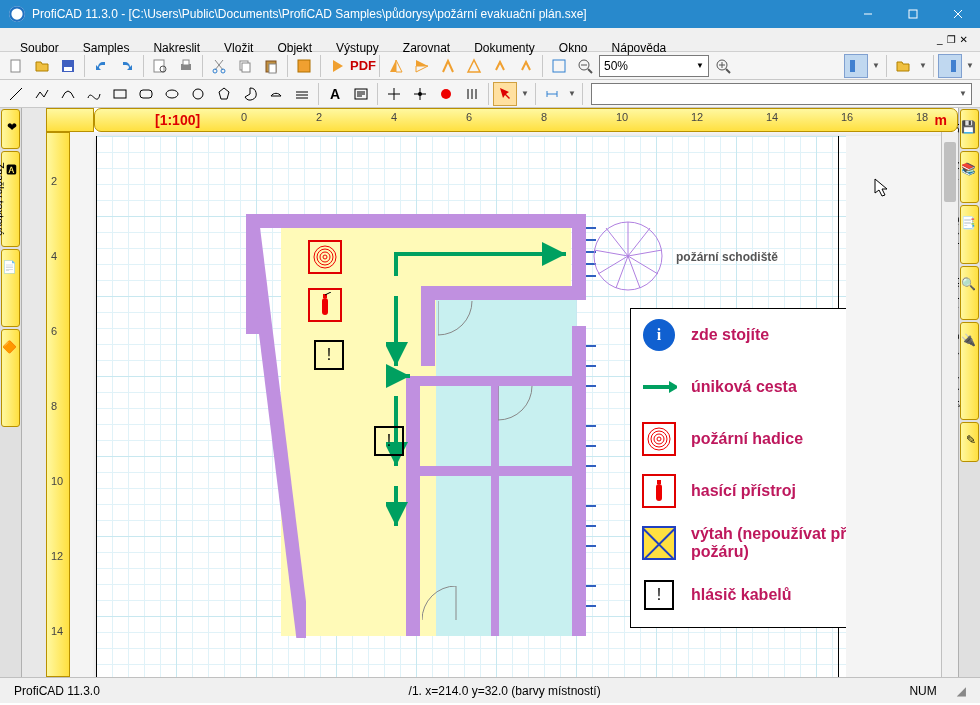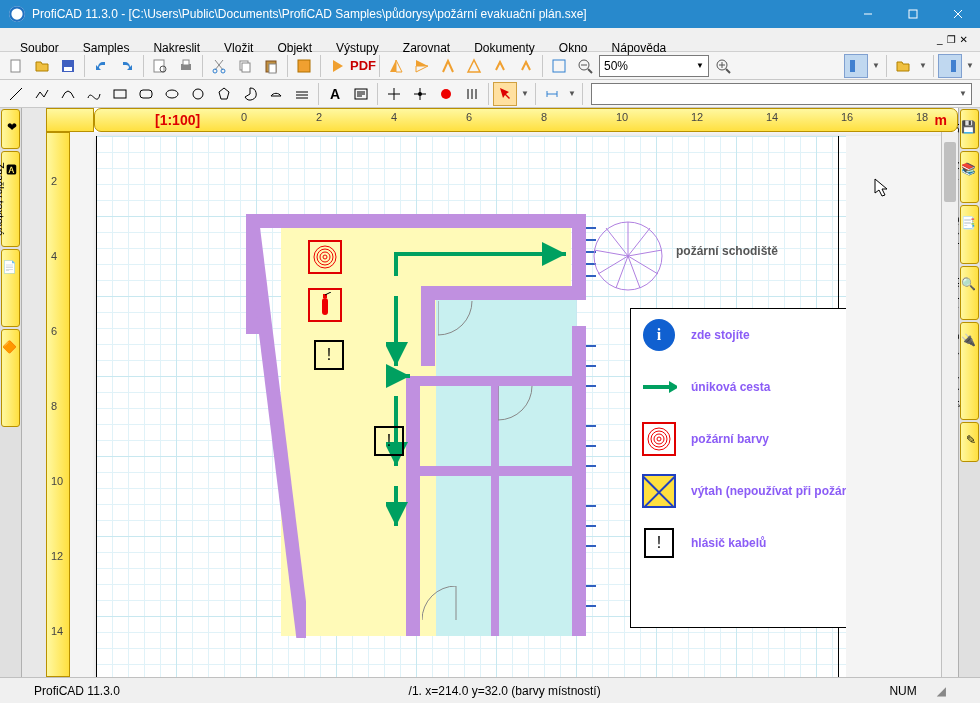--- a/index.html
+++ b/index.html
@@ -57,38 +57,38 @@
 .title-banner { position:absolute; left:220px; top:18px; width:440px; height:38px; background:#fffb60; display:flex; align-items:center; justify-content:center; }
 .title-banner span { color:#e00000; font-size:22px; font-weight:bold;}
 .wall { position:absolute; background:#c090e0;}
 
 .room-yellow { position:absolute; background:#fffab8;}
 .room-cyan { position:absolute; background:#c8f0f0;}
 
 .legend-box { position:absolute; left:534px; top:172px; width:240px; height:320px; border:1.5px solid #000; background:#fff;}
 .legend-row { display:flex; align-items:center; height:52px; padding:0 10px; gap:14px;}
 .legend-icon { width:36px; height:36px; display:flex; align-items:center; justify-content:center; flex-shrink:0;}
-.legend-text { font-size:12px; font-weight:bold; color:#8b5cf6;}
+.legend-text { font-size:16px; font-weight:bold; color:#be185d;}
 
 .info-circle { width:32px; height:32px; border-radius:50%; background:#1060d0; color:#fff; display:flex; align-items:center; justify-content:center; font-weight:bold; font-size:16px; font-family:Georgia,serif;}
 .firehose-box { width:34px; height:34px; border:2px solid #e00000; display:flex; align-items:center; justify-content:center;}
 .ext-box { width:34px; height:34px; border:2px solid #e00000; display:flex; align-items:center; justify-content:center;}
 .lift-box { width:34px; height:34px; border:2px solid #2040c0; background:#ffe040; position:relative;}
 .lift-box::before,.lift-box::after{content:"";position:absolute;background:#2040c0;}
 .lift-box::before{left:0;top:0;width:140%;height:2px;transform-origin:0 0;transform:rotate(45deg);}
 .lift-box::after{right:0;top:0;width:140%;height:2px;transform-origin:100% 0;transform:rotate(-45deg);}
 .alarm-box { width:30px; height:30px; border:2px solid #000; display:flex; align-items:center; justify-content:center; font-size:16px;}
 
 .stairs { position:absolute; left:496px; top:84px; width:72px; height:72px;}
-.stairs-label { position:absolute; left:580px; top:108px; font-size:12px; font-weight:bold; color:#555;}
+.stairs-label { position:absolute; left:580px; top:114px; font-size:12px; font-weight:bold; color:#555;}
 
 .scrollbar-v { position:absolute; right:0; top:0; width:17px; height:100%; background:#f0f0f0; border-left:1px solid #c0c0c0;}
 .scrollbar-v .thumb { position:absolute; left:2px; right:2px; top:10px; height:60px; background:#c0c0c0; border-radius:2px;}
 
-.statusbar { height:26px; background:#f0f0f0; border-top:1px solid #c0c0c0; display:flex; align-items:center; font-size:12px; padding:0 24px;}
+.statusbar { height:26px; background:#f0f0f0; border-top:1px solid #c0c0c0; display:flex; align-items:center; font-size:12px; padding:0 4px;}
 .statusbar .cell { padding:0 10px;}
 .statusbar .spacer { flex:1;}
 
 svg.icon16 { width:16px; height:16px; }
 </style>
 </head>
 <body>
 
 <div class="titlebar">
   <svg class="app-icon" viewBox="0 0 16 16">
@@ -577,21 +577,32 @@
                     <svg width="26" height="26" viewBox="0 0 26 26">
                       <g fill="none" stroke="#e00">
                         <circle cx="13" cy="13" r="11"></circle>
                         <circle cx="13" cy="13" r="8"></circle>
                         <circle cx="13" cy="13" r="5"></circle>
                         <circle cx="13" cy="13" r="2"></circle>
                       </g>
                     </svg>
                   </div>
                 </div>
-              <span class="legend-text">požární barvy</span>
+              <span class="legend-text">požární hadice</span>
+            </div>
+            <div class="legend-row">
+              <div class="legend-icon">
+                  <div class="ext-box">
+                    <svg width="20" height="26" viewBox="0 0 20 26">
+                      <rect x="7" y="6" width="6" height="17" rx="3" fill="#e00"></rect>
+                      <rect x="8" y="2" width="4" height="4" fill="#e00"></rect>
+                    </svg>
+                  </div>
+                </div>
+              <span class="legend-text">hasící přístroj</span>
             </div>
             <div class="legend-row">
               <div class="legend-icon">
                   <div class="lift-box"></div>
                 </div>
               <span class="legend-text">výtah (nepoužívat při požáru)</span>
             </div>
             <div class="legend-row">
               <div class="legend-icon">
                   <div class="alarm-box">!</div>

